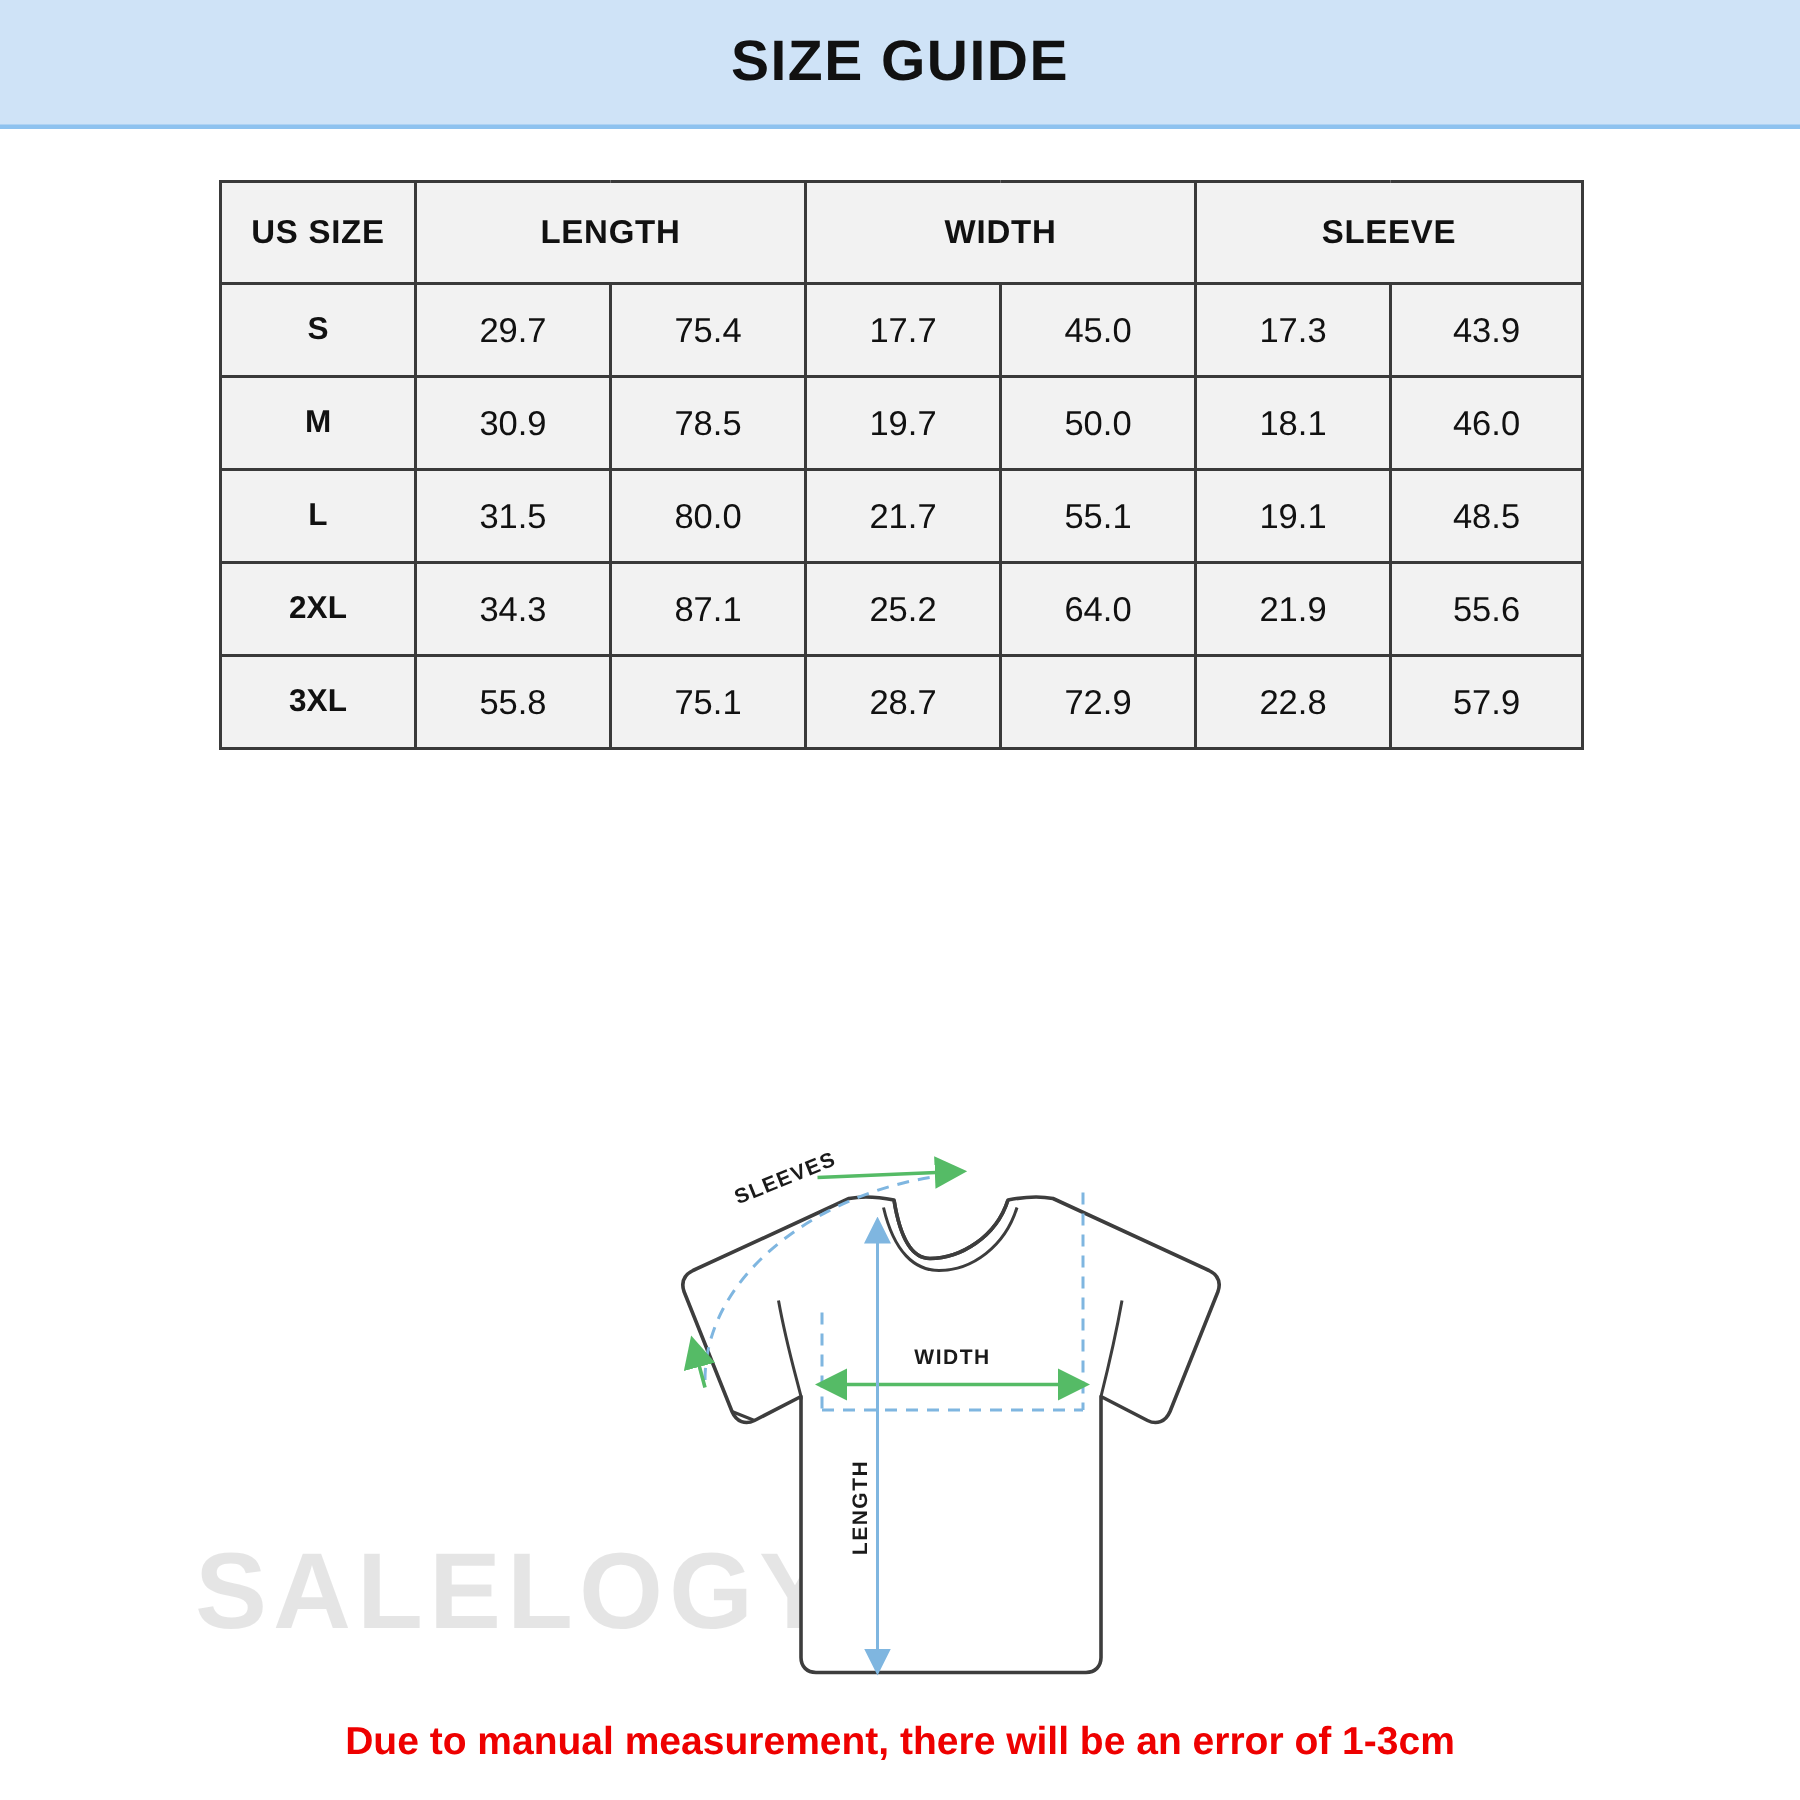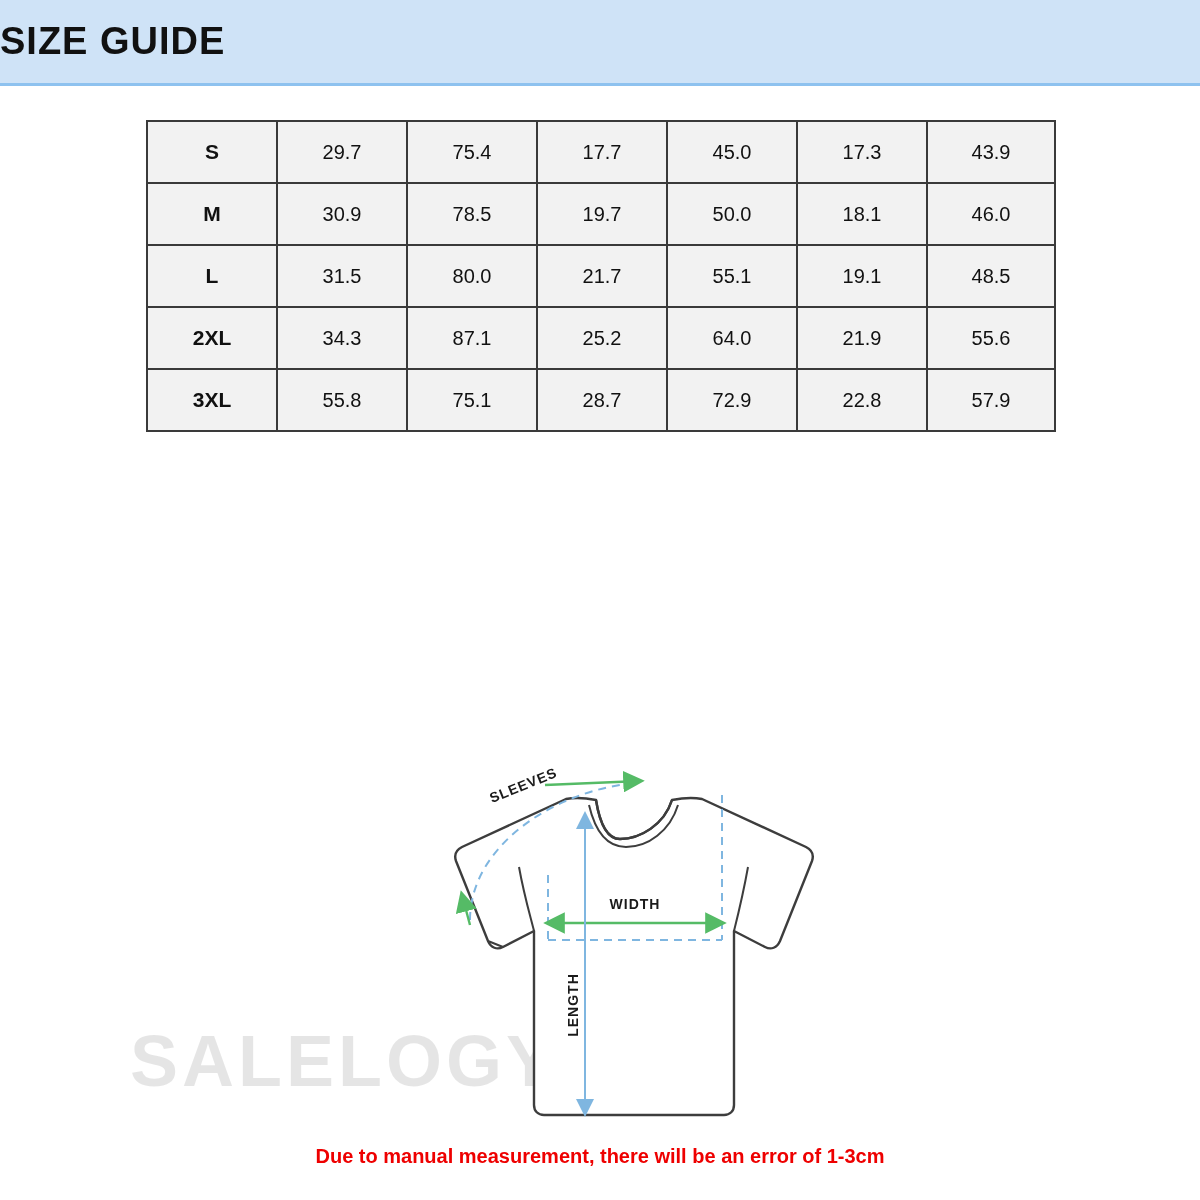--- a/index.html
+++ b/index.html
@@ -16,20 +16,21 @@
   }
 
   
   .header {
     width: 1200px;
     height: 86px;
     background: #cfe3f7;
     border-bottom: 3px solid #8ec2ef;
     display: flex;
     align-items: center;
+    justify-content: center;
     box-sizing: border-box;
   }
   .header-title {
     font-size: 38px;
     font-weight: bold;
     letter-spacing: 1px;
     color: #111111;
   }
 
   
@@ -92,42 +93,42 @@
   }
   table.size-table tr.unit-row td {
     font-weight: bold;
     font-size: 21px;
   }
   table.size-table td.size-cell {
     font-weight: bold;
     font-size: 21px;
   }
   table.size-table td.val {
-    font-size: 20px;
+    font-size: 23px;
     font-weight: normal;
   }
 
   
   .diagram {
     position: absolute;
     top: 755px;
     left: 0;
     width: 1200px;
     height: 380px;
   }
 
   
   .footnote {
     position: absolute;
     top: 1145px;
     left: 0;
     width: 1200px;
     text-align: center;
     color: #ee0000;
-    font-size: 20px;
+    font-size: 26px;
     font-weight: bold;
   }
 </style>
 </head>
 <body>
 
 <div class="header">
   <div class="header-title">SIZE GUIDE</div>
 </div>
 
@@ -140,20 +141,26 @@
     <colgroup>
       <col style="width:130px">
       <col style="width:130px">
       <col style="width:130px">
       <col style="width:130px">
       <col style="width:130px">
       <col style="width:130px">
       <col style="width:128px">
     </colgroup>
     <tbody>
+      <tr class="head-row">
+        <th>US SIZE</th>
+        <th colspan="2">LENGTH</th>
+        <th colspan="2">WIDTH</th>
+        <th colspan="2">SLEEVE</th>
+      </tr>
 
       <tr>
         <td class="size-cell">S</td>
         <td class="val">29.7</td>
         <td class="val">75.4</td>
         <td class="val">17.7</td>
         <td class="val">45.0</td>
         <td class="val">17.3</td>
         <td class="val">43.9</td>
       </tr>

